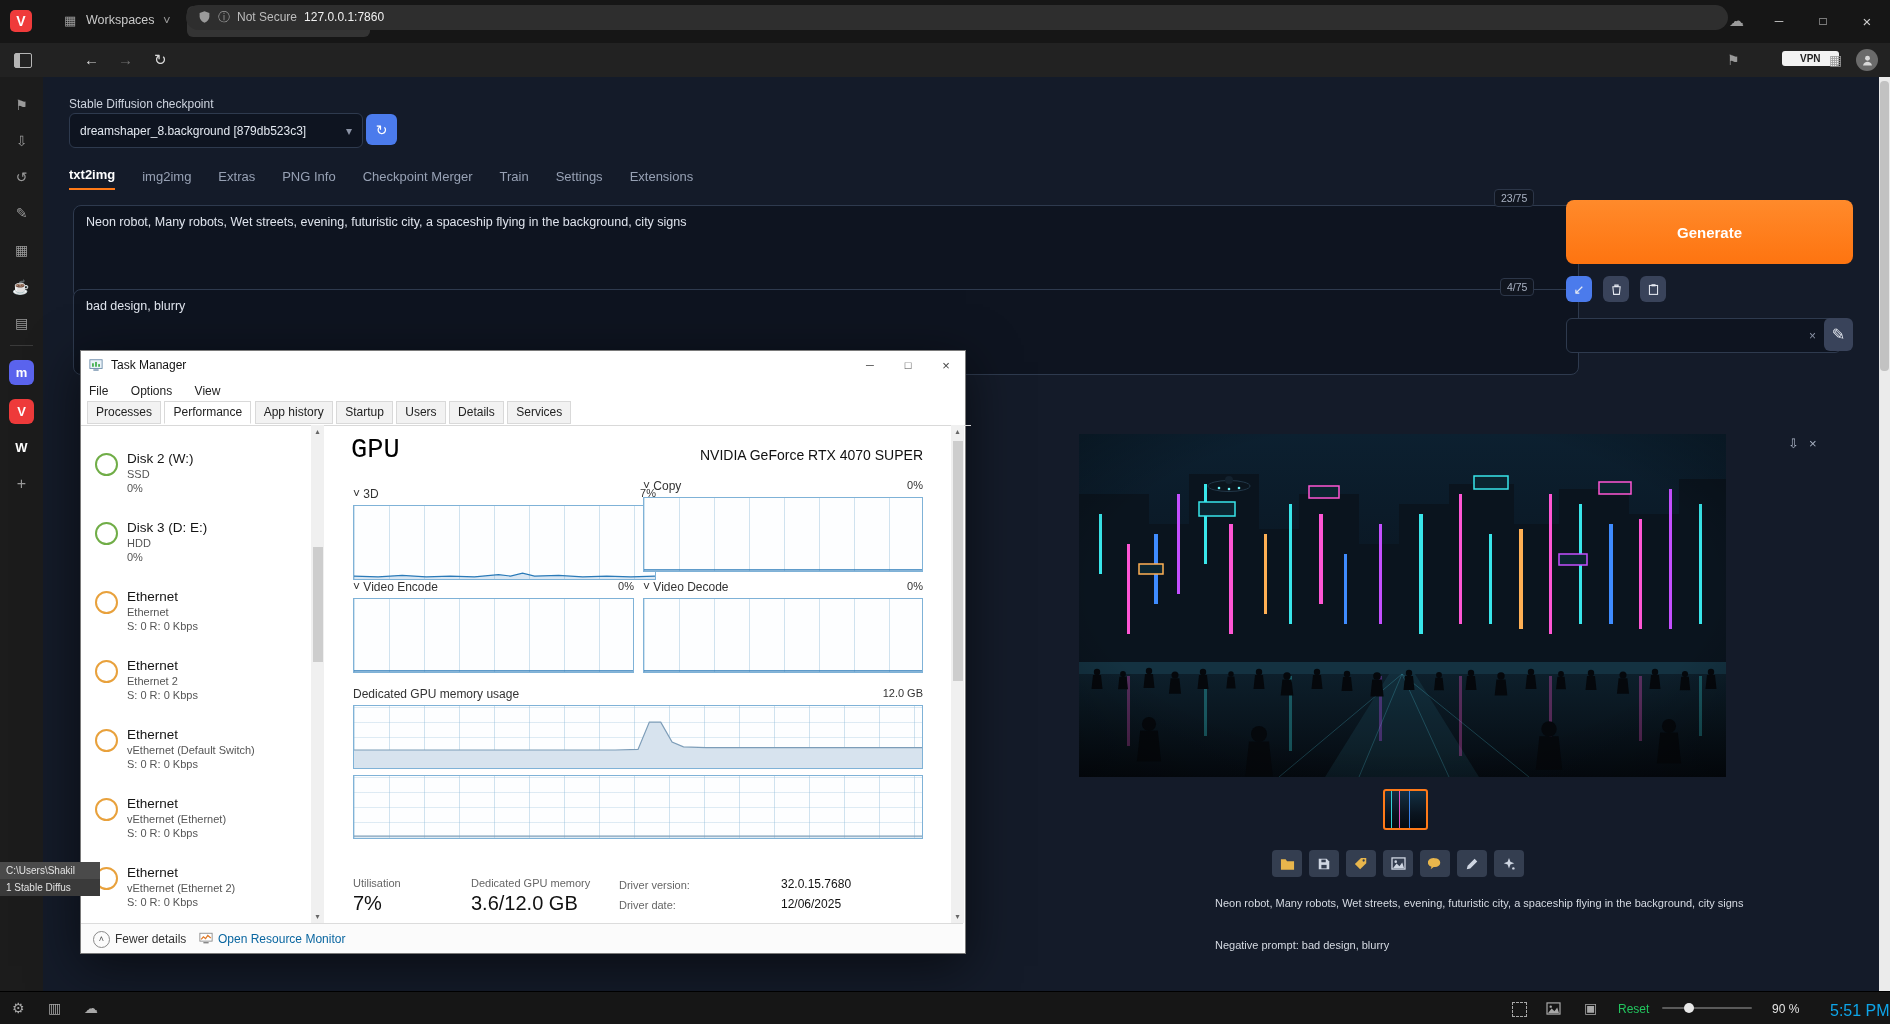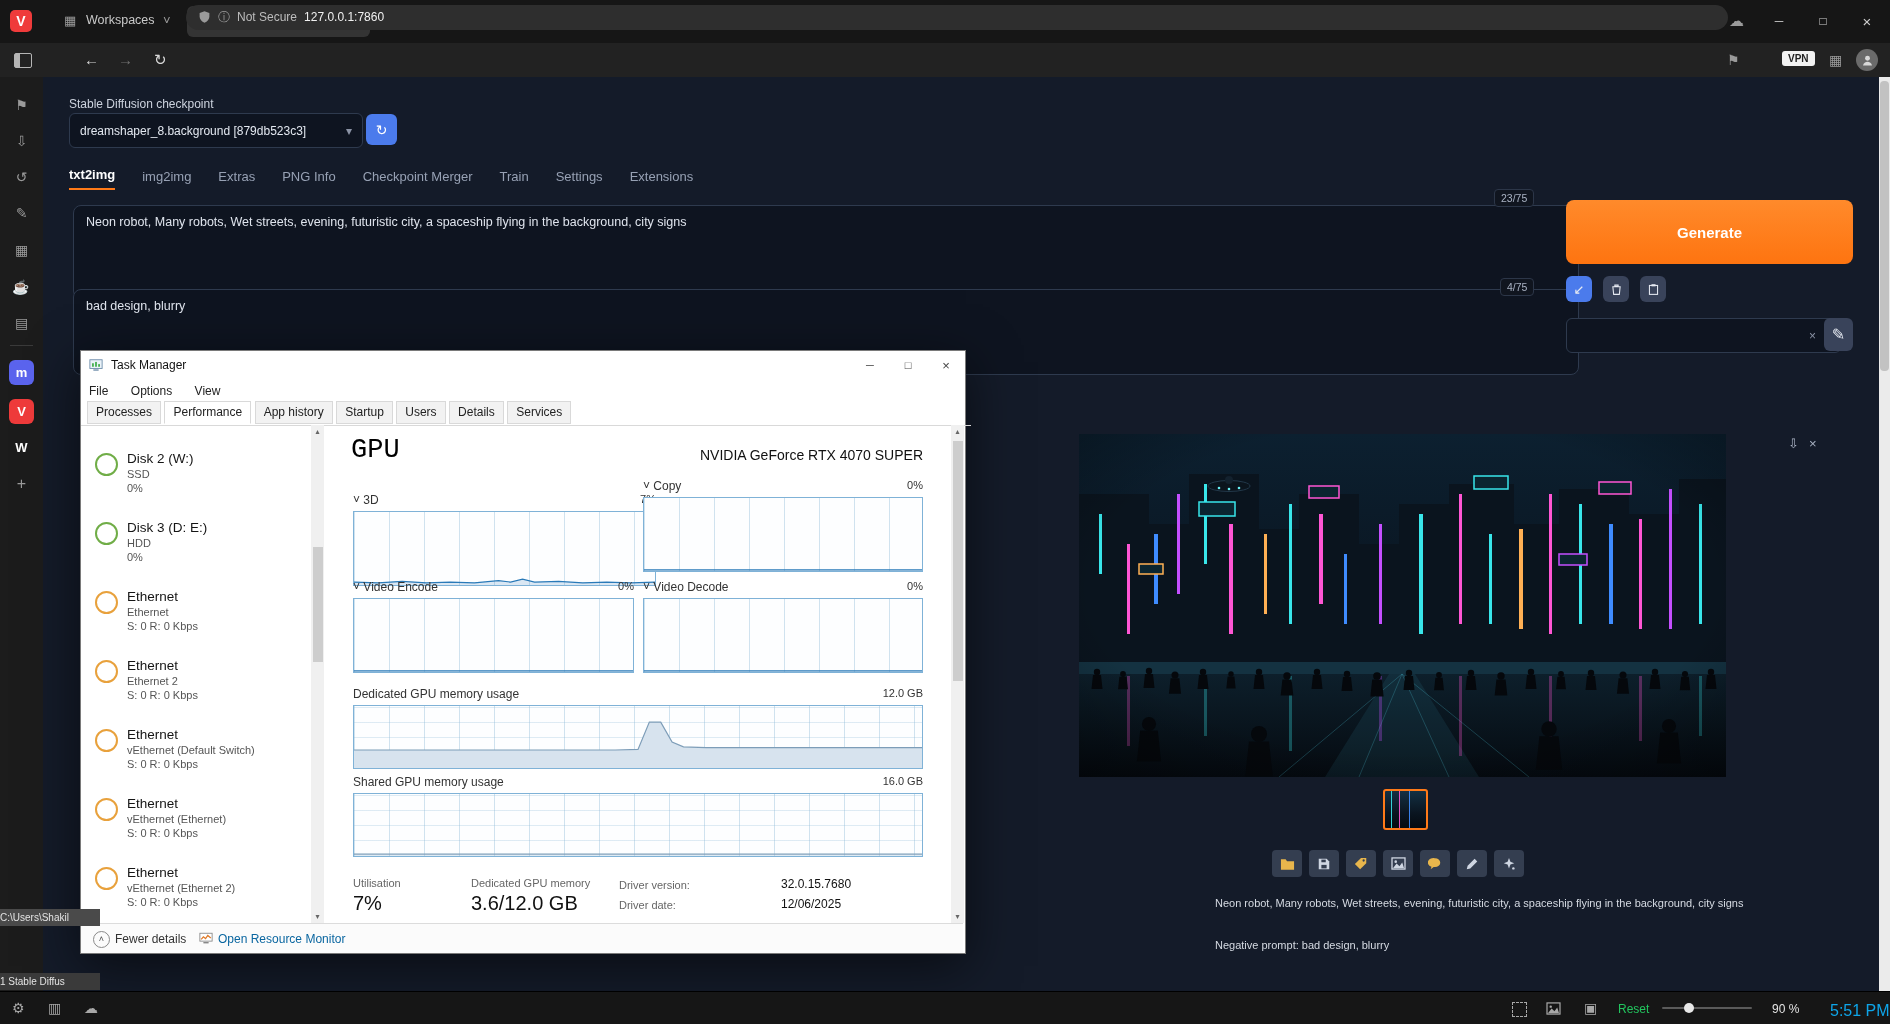--- a/index.html
+++ b/index.html
@@ -16,31 +16,31 @@
        color:#e6e6e6;font-size:12.5px;}
   .favicon{width:16px;height:16px;border-radius:3px;
            background:linear-gradient(135deg,#ff8a3c,#ff5277 55%,#b44bff);}
   .winbtn{width:34px;height:28px;display:flex;align-items:center;justify-content:center;
           color:#cfcfcf;font-size:12px;}
   .addressbar{background:#222;border-bottom:1px solid #0c0c0c;}
   .navic{font-size:15px;color:#d8d8d8;}
   .urlfield{background:#2e2e2e;border-radius:13px;display:flex;align-items:center;gap:7px;
             padding:0 12px;color:#bdbdbd;font-size:12px;}
   .url{color:#f0f0f0;}
-  .vpn{background:#f2f2f2;color:#222;font-size:10px;font-weight:bold;border-radius:3px;padding:2px 6px;}
+  .vpn{background:#f2f2f2;color:#222;font-size:10px;font-weight:bold;border-radius:3px;padding:2px 18px;}
   .avatar{width:22px;height:22px;border-radius:50%;background:#6b6b6b;
           display:flex;align-items:center;justify-content:center;}
   .panel-toggle{width:16px;height:13px;border:1.5px solid #b5b5b5;border-radius:2px;}
   .panel-toggle::before{content:"";display:block;width:5px;height:100%;background:#b5b5b5;}
   .rail{background:#1c1c1c;}
   .rail-ic{position:absolute;left:0;width:43px;text-align:center;color:#9a9a9a;font-size:14px;}
   .panel-badge{position:absolute;left:9px;width:25px;height:25px;border-radius:6px;color:#fff;
                font-weight:bold;font-size:13px;display:flex;align-items:center;justify-content:center;}
   .popup{background:#474747;color:#e3e3e3;font-size:10px;line-height:17px;white-space:nowrap;
-         overflow:hidden;padding-left:0;margin-top:47px;}
+         overflow:hidden;padding-left:6px;}
   .statusbar{background:#161616;border-top:1px solid #000;}
   .sb-ic{color:#a8a8a8;font-size:14px;}
   .capture-ic{width:13px;height:13px;border:1px dashed #a8a8a8;}
   .slider-track{width:90px;height:2px;background:#5a5a5a;border-radius:1px;position:relative;}
   .slider-knob{position:absolute;left:22px;top:-4px;width:10px;height:10px;border-radius:50%;background:#e8e8e8;}
   
   .sd{background:#141b29;}
   .label-sm{color:#cdd3de;font-size:12px;}
   .dropdown{background:#0e1420;border:1px solid #2e3a4e;border-radius:6px;display:flex;
             align-items:center;justify-content:space-between;padding:0 10px;color:#e3e8f0;font-size:12px;}
@@ -507,21 +507,21 @@
 
   <div class="tmscroll abs" style="left:230px;top:74px;width:13px;height:498px">
     <span class="arr" style="top:2px">▴</span>
     <div class="tmb" style="top:122px;height:115px"></div>
     <span class="arr" style="bottom:2px">▾</span>
   </div>
 
   <span class="gpu-title abs" style="left:270px;top:84px">GPU</span>
   <span class="gpu-name abs" style="right:42px;top:96px">NVIDIA GeForce RTX 4070 SUPER</span>
 
-  <div class="abs" style="left:272px;top:142px;width:303px">
+  <div class="abs" style="left:272px;top:136px;width:303px">
     <div class="chhead">
       <span class="chlabel"><span>˅</span> <span>3D</span></span>
       <span class="chpct">7%</span>
     </div>
     <div class="tmchart" style="height:73px">
       <svg class="plot" viewBox="0 0 100 100" preserveAspectRatio="none">
         <polygon points="0,100 0,96 8,97 16,95 24,97 32,96 40,97 48,94 52,96 56,92 60,96 68,95 76,97 84,96 92,97 100,96 100,100" fill="rgba(60,130,190,0.18)"></polygon>
         <polyline points="0,96 8,97 16,95 24,97 32,96 40,97 48,94 52,96 56,92 60,96 68,95 76,97 84,96 92,97 100,96" fill="none" stroke="#2a7ab8" stroke-width="1.2" vector-effect="non-scaling-stroke"></polyline>
       </svg>
     </div>
@@ -569,24 +569,20 @@
       <span class="chpct">12.0 GB</span>
     </div>
     <div class="tmchart mem" style="height:62px">
       <svg class="plot" viewBox="0 0 100 100" preserveAspectRatio="none">
         <polygon points="0,71 46,71 50,70 52,26 54,26 56,58 58,66 62,67 100,67 100,100 0,100" fill="#d7e3ee"></polygon>
         <polyline points="0,71 46,71 50,70 52,26 54,26 56,58 58,66 62,67 100,67" fill="none" stroke="#7d9db8" stroke-width="1.2" vector-effect="non-scaling-stroke"></polyline>
       </svg>
     </div>
   </div>
   <div class="abs" style="left:272px;top:424px;width:570px">
-    <div class="chhead">
-      <span class="chlabel">Shared GPU memory usage</span>
-      <span class="chpct">16.0 GB</span>
-    </div>
     <div class="tmchart mem" style="height:62px">
       <svg class="plot" viewBox="0 0 100 100" preserveAspectRatio="none">
         <polyline points="0,97 100,97" fill="none" stroke="#7d9db8" stroke-width="1.2" vector-effect="non-scaling-stroke"></polyline>
       </svg>
     </div>
   </div>
 
   <div class="abs" style="left:272px;top:524px;width:570px;height:46px">
     <span class="statlabel abs" style="left:0;top:2px">Utilisation</span>
     <span class="statbig abs" style="left:0;top:17px">7%</span>

